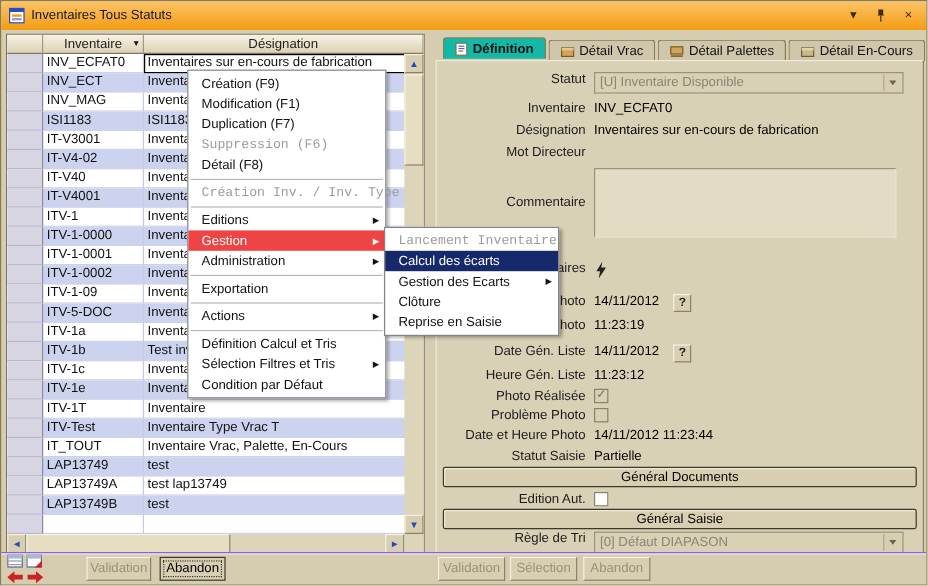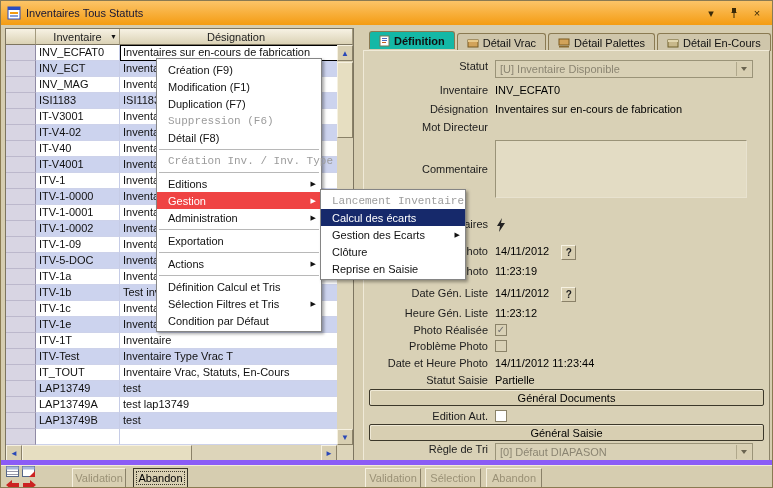--- a/index.html
+++ b/index.html
@@ -90,21 +90,21 @@
       color:#111;white-space:nowrap;}
   .mi.disabled{color:#9c9c9c;font-family:Liberation Mono, monospace;}
   .mi.hl{background:#ef4444;color:#fff;}
   .mi.sel{background:#16296b;color:#fff;}
   .marr{position:absolute;right:5px;font-size:7px;top:5px;}
   .msep{height:6px;display:flex;align-items:center;padding:0 2px;}
   .msep::after{content:"";flex:1;border-top:1px solid #b8b8b8;}
 
   
   .footer{position:absolute;left:0;right:0;bottom:0;height:27px;background:#d6cdb0;
-          border-top:5px solid #8b5cf6;box-shadow:inset 0 1px 0 #f2ecd8;}
+          border-top:1px solid #8b5cf6;box-shadow:inset 0 1px 0 #f2ecd8;}
   .fbtn{position:absolute;top:3px;height:20px;background:#d8cfb2;border:1px solid;
         border-color:#f6f1e1 #8a8168 #8a8168 #f6f1e1;color:#9a9176;display:flex;
         align-items:center;justify-content:center;}
   .fbtn.primary{color:#000;border:1px solid #3c382a;outline:1px dotted #3c382a;outline-offset:-4px;}
   .ficon{position:absolute;width:14px;height:12px;}
 </style>
 </head>
 <body>
 
 <div class="window">
@@ -235,21 +235,21 @@
           <div class="c-des">Inventaire</div>
         </div>
       <div class="trow odd">
           <div class="c-gut"></div>
           <div class="c-inv">ITV-Test</div>
           <div class="c-des">Inventaire Type Vrac T</div>
         </div>
       <div class="trow even">
           <div class="c-gut"></div>
           <div class="c-inv">IT_TOUT</div>
-          <div class="c-des">Inventaire Vrac, Statuts, En-Cours</div>
+          <div class="c-des">Inventaire Vrac, Palette, En-Cours</div>
         </div>
       <div class="trow odd">
           <div class="c-gut"></div>
           <div class="c-inv">LAP13749</div>
           <div class="c-des">test</div>
         </div>
       <div class="trow even">
           <div class="c-gut"></div>
           <div class="c-inv">LAP13749A</div>
           <div class="c-des">test lap13749</div>

